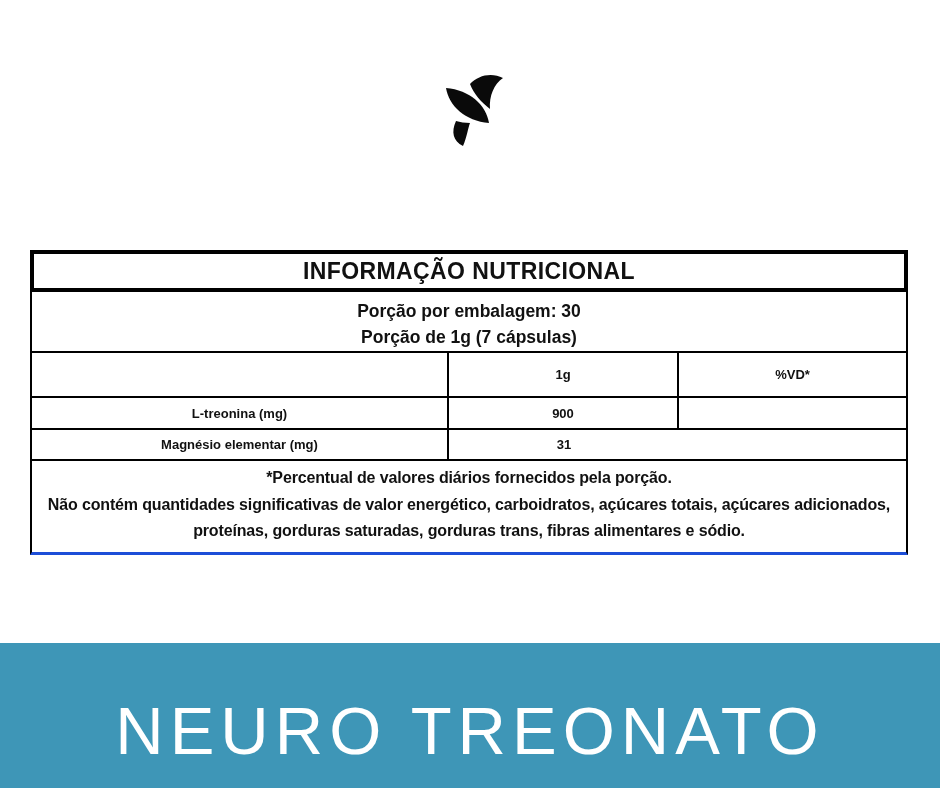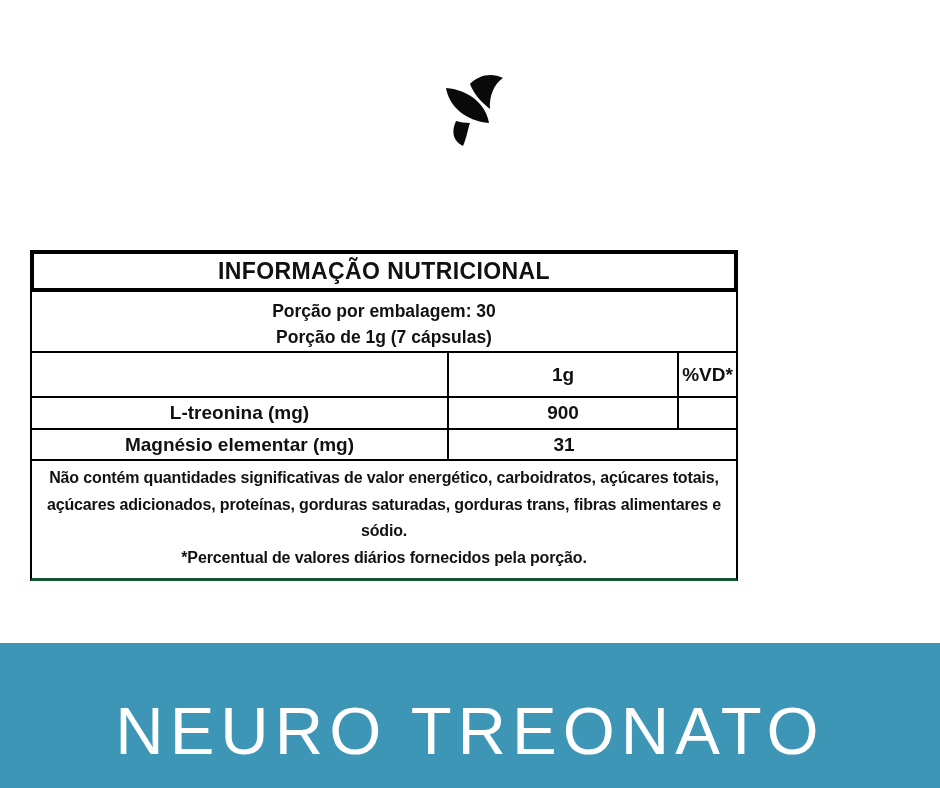--- a/index.html
+++ b/index.html
@@ -6,39 +6,39 @@
   .page {
     position:relative; width:940px; height:788px; background:#ffffff;
     font-family:"Liberation Sans", sans-serif; color:#111111; overflow:hidden;
   }
 
   
   .logo { position:absolute; left:424px; top:71px; width:96px; height:86px; }
 
   
   .nutri {
-    position:absolute; left:30px; top:250px; width:708px; box-sizing:border-box;
+    position:absolute; left:30px; top:250px; width:878px; box-sizing:border-box;
   }
   .title-box {
     box-sizing:border-box; border:4px solid #000; height:42px;
     display:flex; align-items:center; justify-content:center;
     font-size:23px; font-weight:800; letter-spacing:0.4px;
   }
   .tbody {
     box-sizing:border-box; border-left:2px solid #000; border-right:2px solid #000;
-    border-bottom:3px solid #14532d;
+    border-bottom:3px solid #1d4ed8;
   }
   .serving {
     box-sizing:border-box; height:61px; border-bottom:2px solid #000;
     text-align:center; font-size:17.5px; font-weight:700; line-height:26px; padding-top:6px;
   }
   .grid-row { display:grid; grid-template-columns:417px 230px 1fr; border-bottom:2px solid #000; }
   .grid-row .cell {
     display:flex; align-items:center; justify-content:center;
-    font-size:19px; font-weight:700; box-sizing:border-box;
+    font-size:13px; font-weight:700; box-sizing:border-box;
   }
   .grid-row .c1, .grid-row .c2 { border-right:2px solid #000; }
   .cols-row { height:43px; }
   .nutrient-row-1 { height:30px; }
   .nutrient-row-2 { height:29px; }
   .footnote {
     box-sizing:border-box; text-align:center; font-size:16px; font-weight:700;
     line-height:26.5px; padding:4px 6px 7px; letter-spacing:-0.15px;
   }
 
@@ -90,22 +90,22 @@
         <div class="cell c2">900</div>
         <div class="cell c3"></div>
       </div>
 
       <div class="grid-row nutrient-row-2">
         <div class="cell c1">Magnésio elementar (mg)</div>
         <div class="cell c3">31</div>
       </div>
 
       <div class="footnote">
+        <div>*Percentual de valores diários fornecidos pela porção.</div>
         <div>Não contém quantidades significativas de valor energético, carboidratos, açúcares totais, açúcares adicionados, proteínas, gorduras saturadas, gorduras trans, fibras alimentares e sódio.</div>
-        <div>*Percentual de valores diários fornecidos pela porção.</div>
       </div>
 
     </div>
   </div>
 
   <div class="banner" style="background: rgb(62, 150, 183); color: rgb(255, 255, 255);">
     <span class="product-name">NEURO TREONATO</span>
   </div>
 
 </div>

